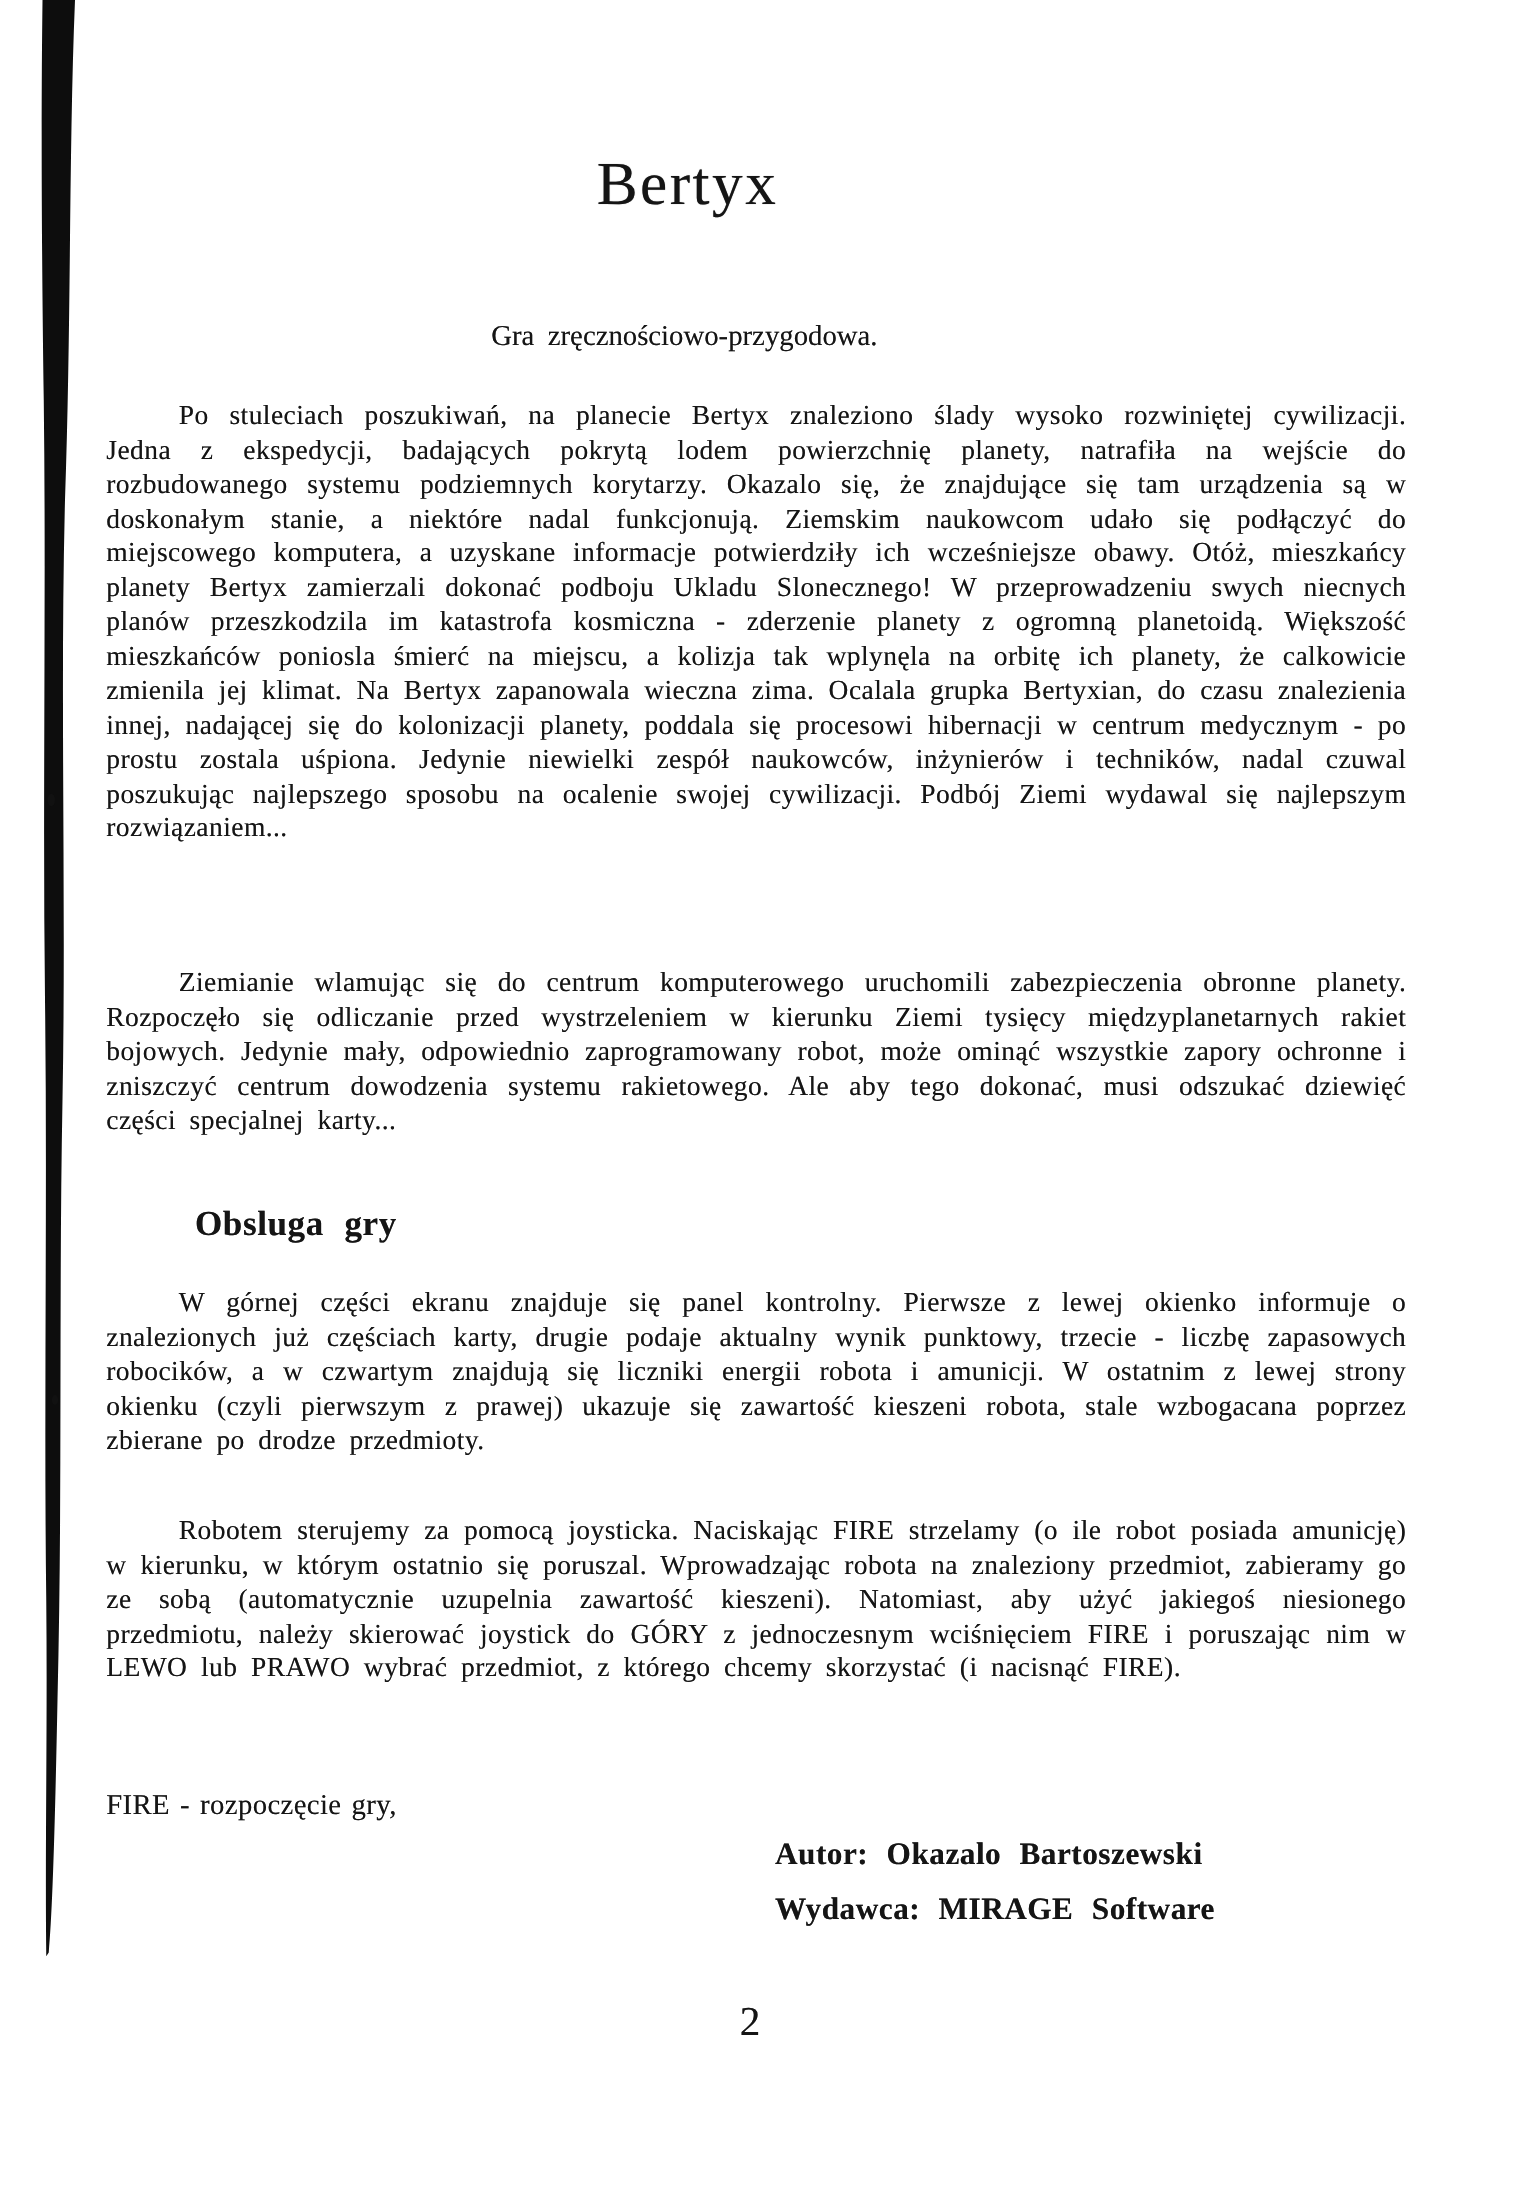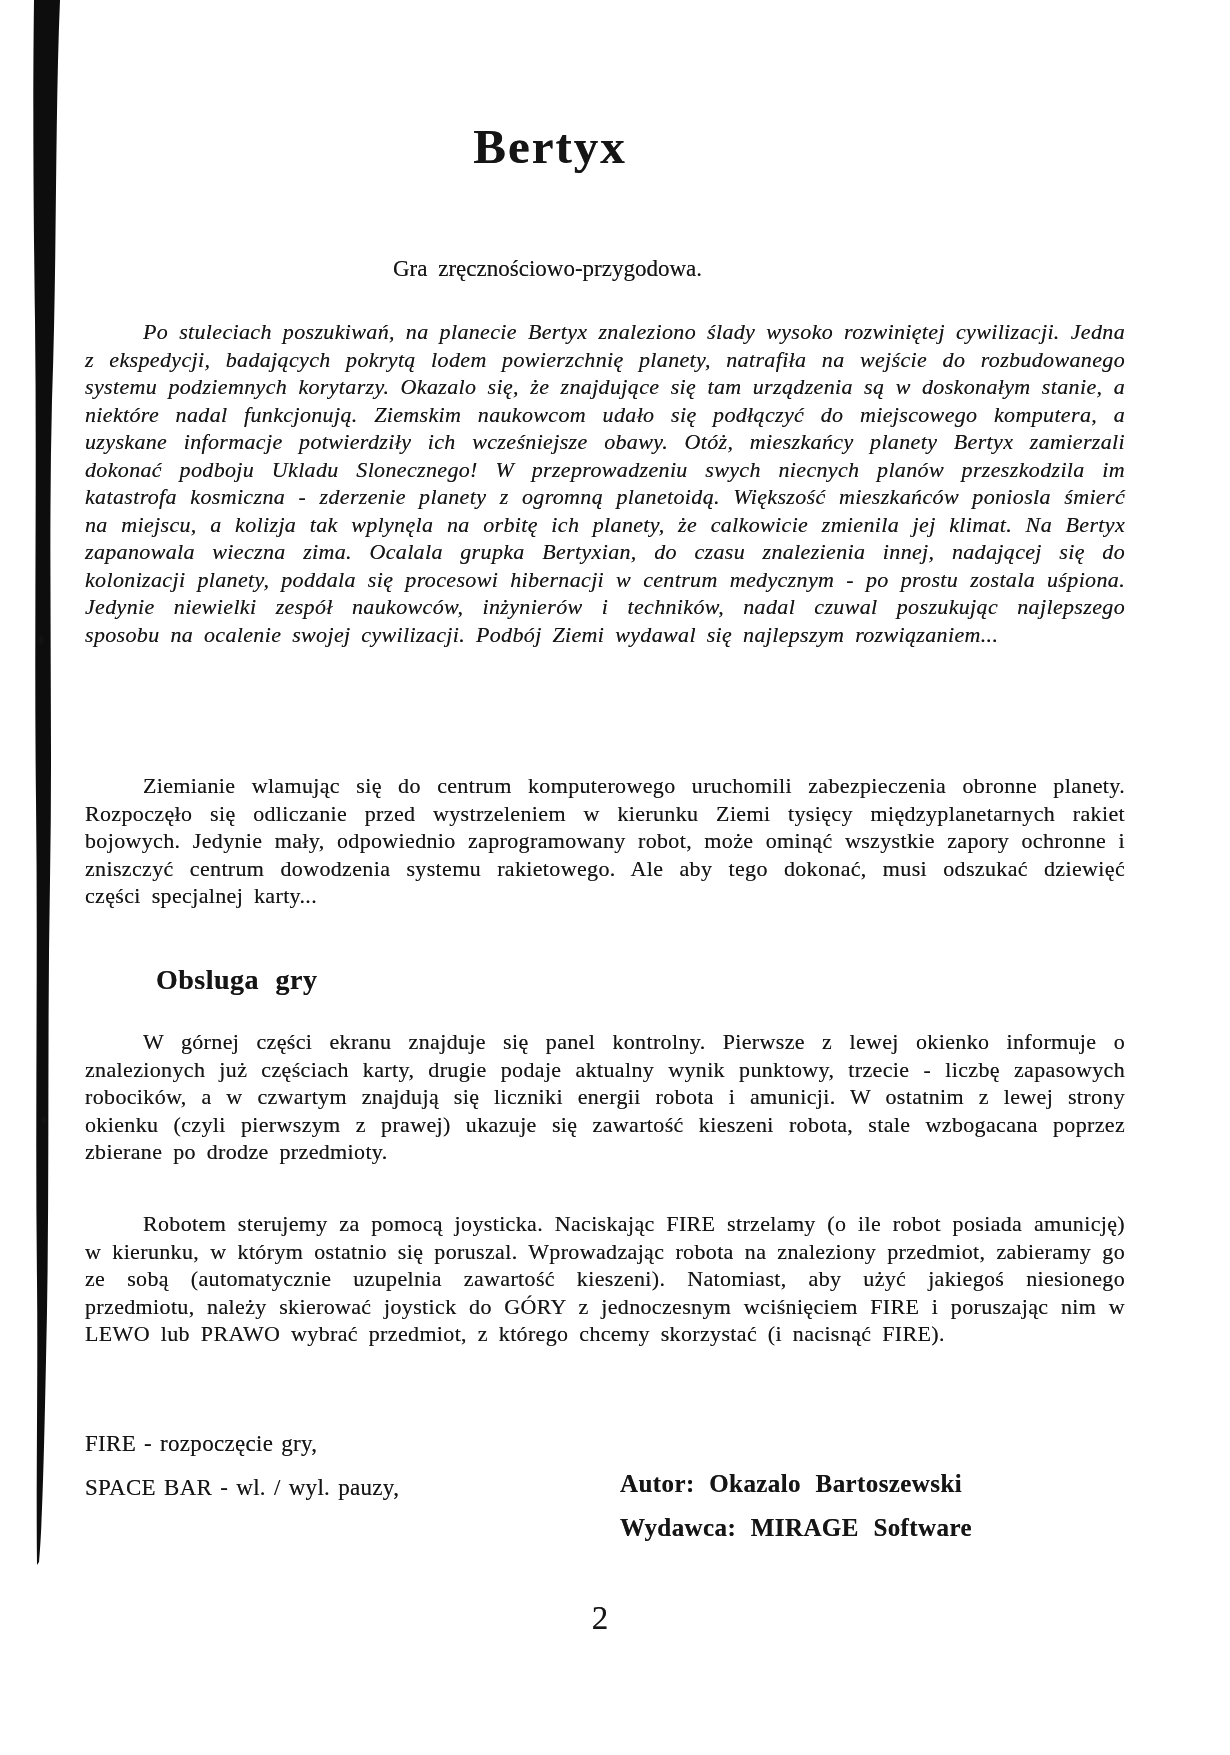--- a/index.html
+++ b/index.html
@@ -21,21 +21,21 @@
     left: 0;
     top: 0;
   }
   .doc-title {
     position: absolute;
     top: 118px;
     left: 0;
     width: 1100px;
     text-align: center;
     font-size: 49px;
-    font-weight: bold;
+    font-weight: normal;
     letter-spacing: 2px;
     text-shadow: 0 0 0.6px rgba(0,0,0,0.6);
   }
   .doc-subtitle {
     position: absolute;
     top: 256px;
     left: 0;
     width: 1095px;
     text-align: center;
     font-size: 23px;
@@ -47,21 +47,21 @@
     left: 85px;
     width: 1040px;
     font-size: 22px;
     line-height: 27.5px;
     letter-spacing: 0.35px;
     word-spacing: 5px;
     text-align: justify;
     text-indent: 58px;
     text-shadow: 0 0 0.5px rgba(0,0,0,0.55);
   }
-  .p-story-1 { top: 318px; font-style: italic; }
+  .p-story-1 { top: 318px; }
   .p-story-2 { top: 772px; }
   .section-heading {
     position: absolute;
     left: 155px;
     top: 963px;
     font-size: 28px;
     font-weight: bold;
     word-spacing: 9px;
     letter-spacing: 0.5px;
     text-shadow: 0 0 0.5px rgba(0,0,0,0.6);
@@ -128,21 +128,20 @@
   <p class="para p-story-2" style="margin:0;">Ziemianie wlamując się do centrum komputerowego uruchomili zabezpieczenia obronne planety. Rozpoczęło się odliczanie przed wystrzeleniem w kierunku Ziemi tysięcy międzyplanetarnych rakiet bojowych. Jedynie mały, odpowiednio zaprogramowany robot, może ominąć wszystkie zapory ochronne i zniszczyć centrum dowodzenia systemu rakietowego. Ale aby tego dokonać, musi odszukać dziewięć części specjalnej karty...</p>
 
   <h2 class="section-heading" style="margin:1px;">Obsluga gry</h2>
 
   <p class="para p-game-1" style="margin:0;">W górnej części ekranu znajduje się panel kontrolny. Pierwsze z lewej okienko informuje o znalezionych już częściach karty, drugie podaje aktualny wynik punktowy, trzecie - liczbę zapasowych robocików, a w czwartym znajdują się liczniki energii robota i amunicji. W ostatnim z lewej strony okienku (czyli pierwszym z prawej) ukazuje się zawartość kieszeni robota, stale wzbogacana poprzez zbierane po drodze przedmioty.</p>
 
   <p class="para p-game-2" style="margin:0;">Robotem sterujemy za pomocą joysticka. Naciskając FIRE strzelamy (o ile robot posiada amunicję) w kierunku, w którym ostatnio się poruszal. Wprowadzając robota na znaleziony przedmiot, zabieramy go ze sobą (automatycznie uzupelnia zawartość kieszeni). Natomiast, aby użyć jakiegoś niesionego przedmiotu, należy skierować joystick do GÓRY z jednoczesnym wciśnięciem FIRE i poruszając nim w LEWO lub PRAWO wybrać przedmiot, z którego chcemy skorzystać (i nacisnąć FIRE).</p>
 
   <div class="controls-block">
     <div>FIRE - rozpoczęcie gry,</div>
-    <div>SPACE BAR - wl. / wyl. pauzy,</div>
   </div>
 
   <div class="credits-block">
     <div>Autor: Okazalo Bartoszewski</div>
     <div>Wydawca: MIRAGE Software</div>
   </div>
 
   <div class="page-number">2</div>
 
 </div>

